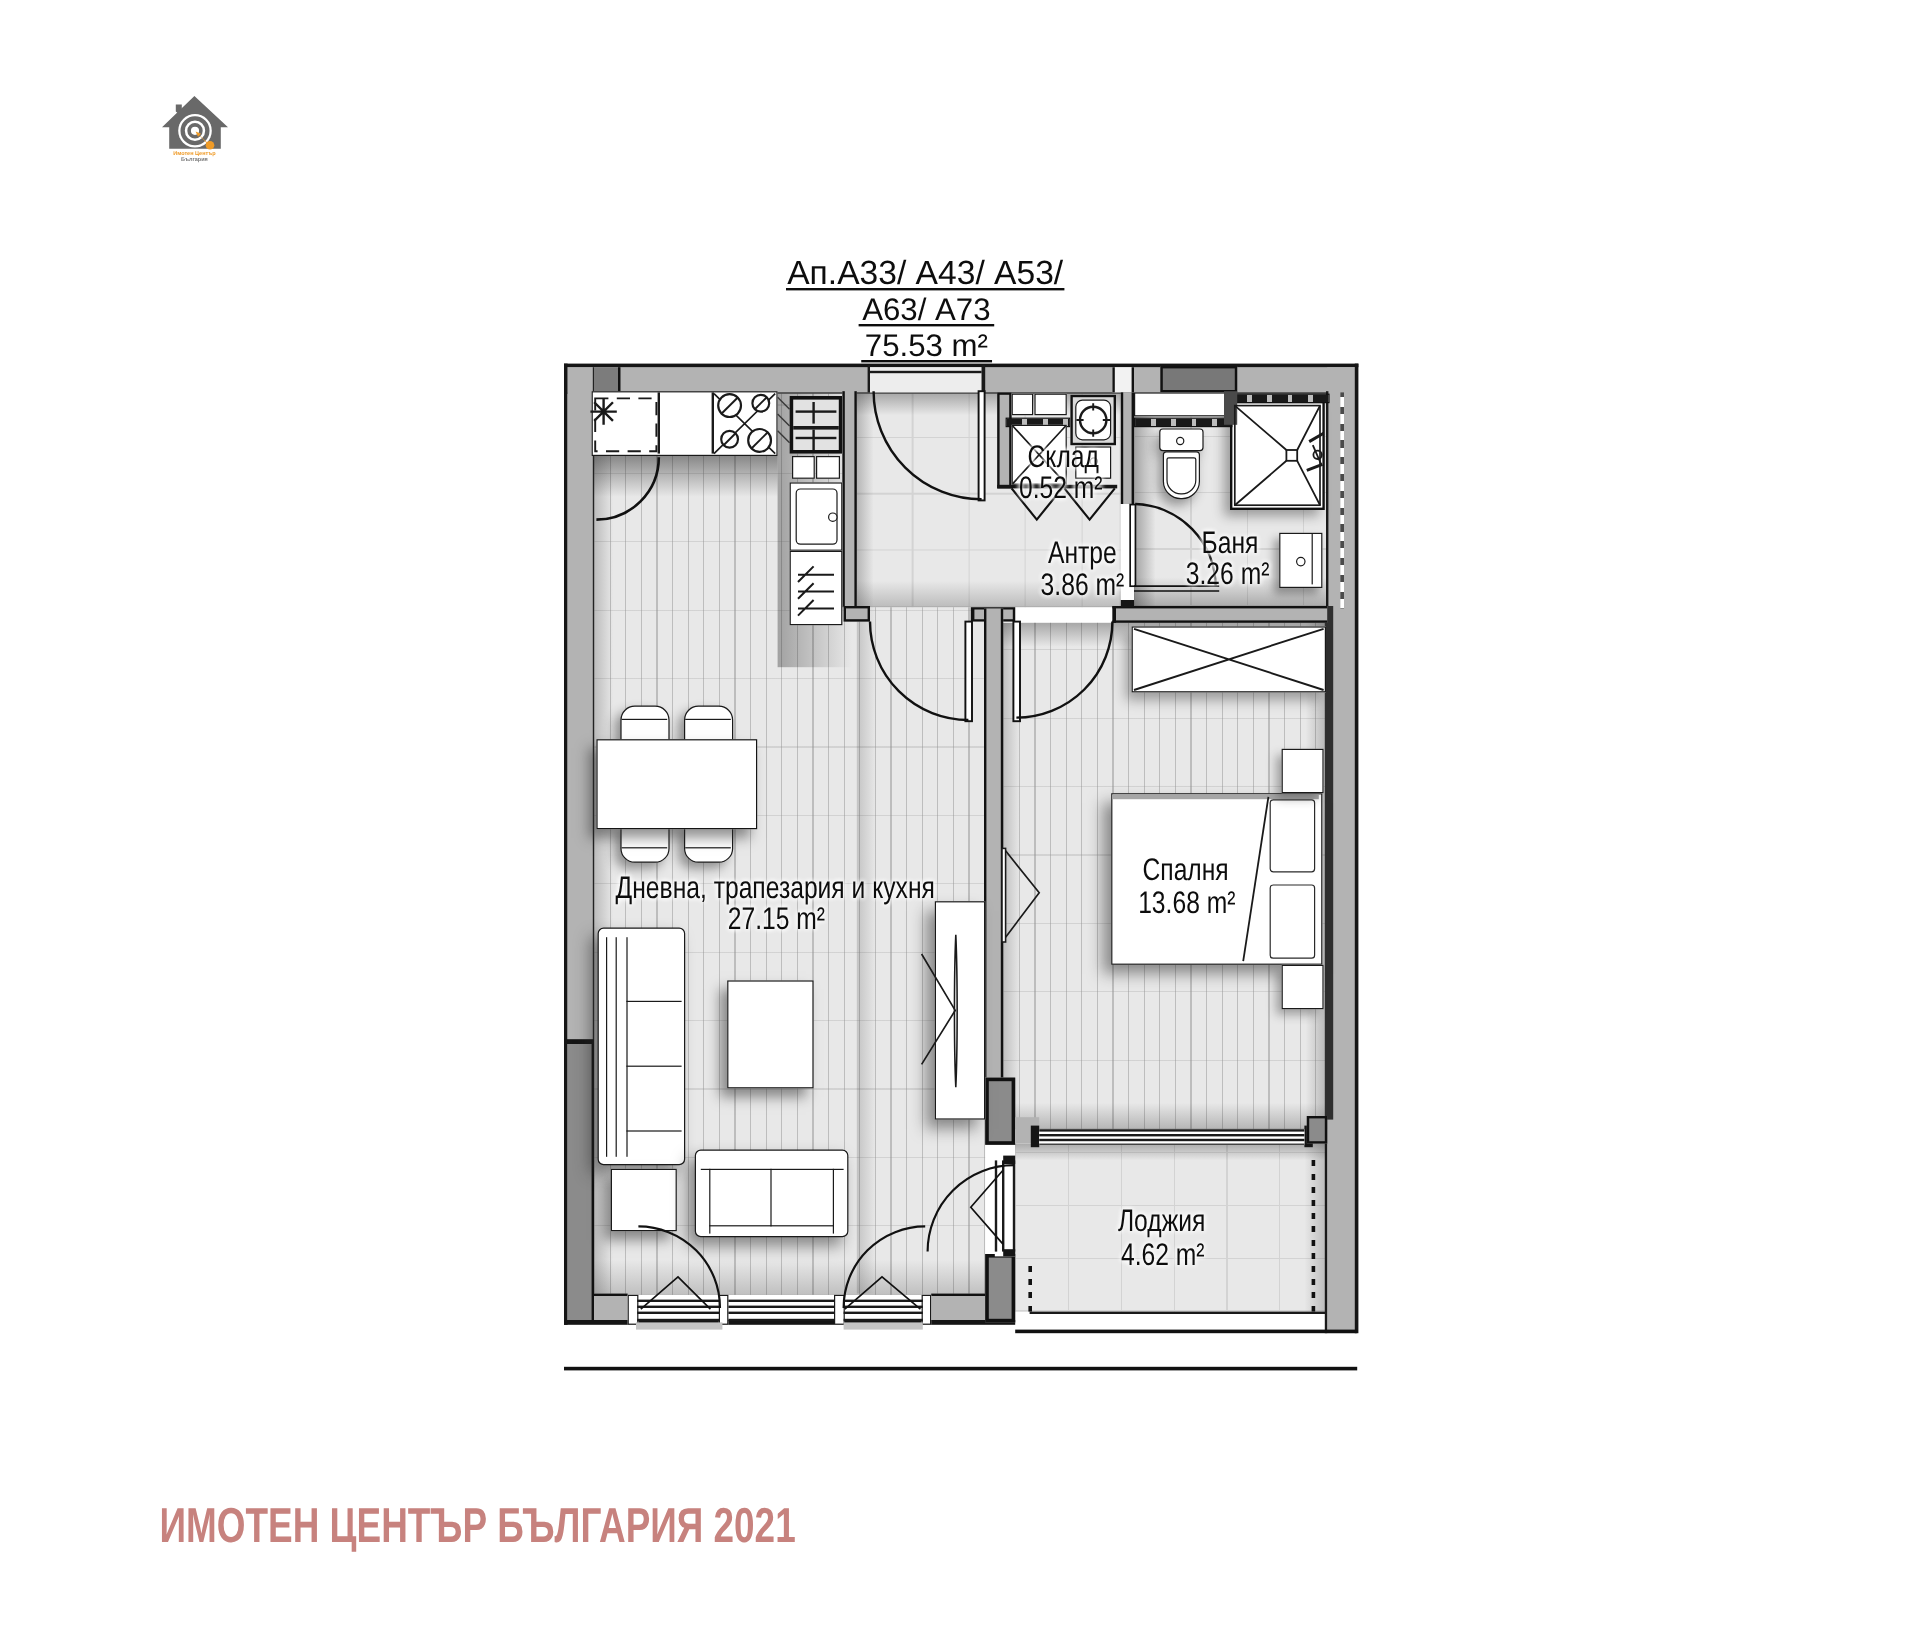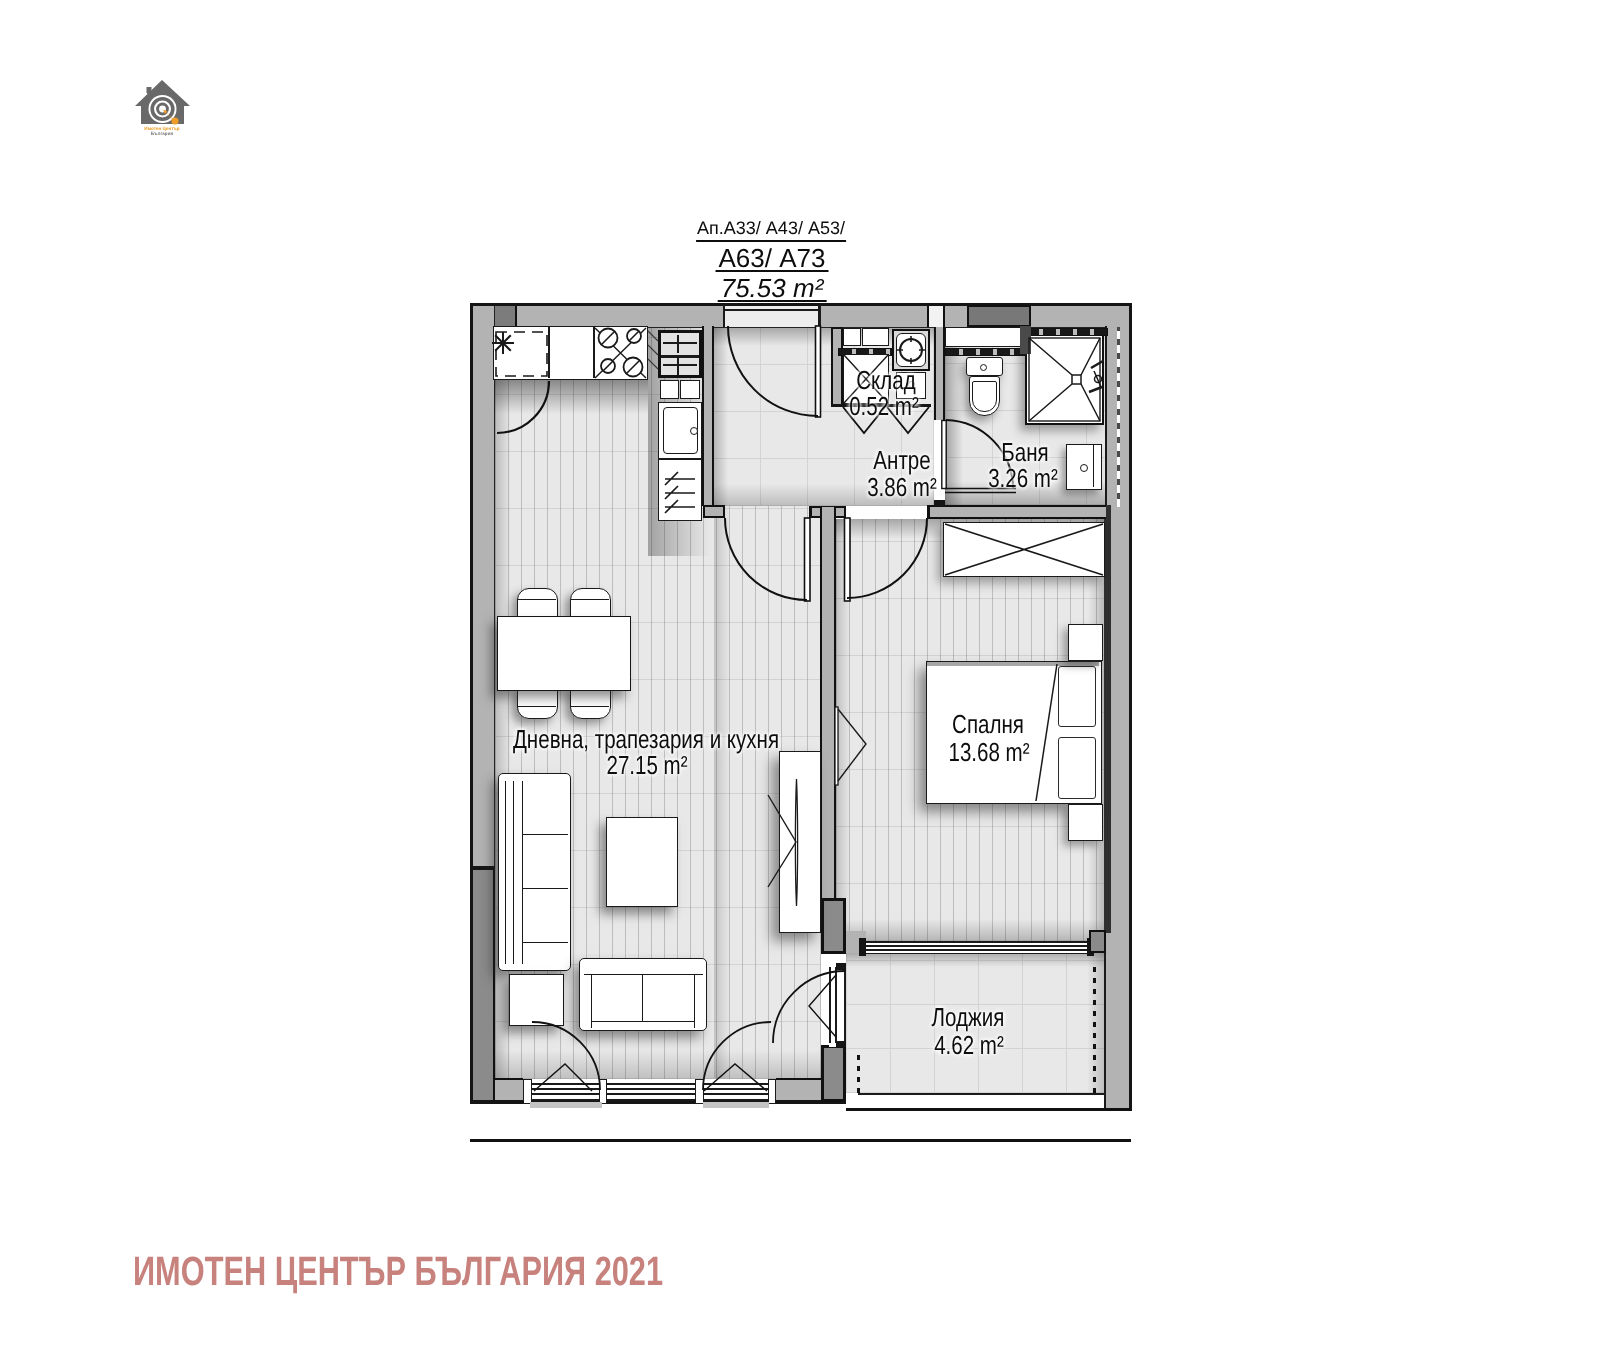--- a/index.html
+++ b/index.html
@@ -392,25 +392,25 @@
   <circle cx="29.5" cy="39" r="14" fill="#fff"></circle>
   <circle cx="29.5" cy="39" r="10.3" fill="none" stroke="#696969" stroke-width="3.6"></circle>
   <circle cx="29.5" cy="39" r="4.9" fill="none" stroke="#696969" stroke-width="3"></circle>
   <path d="M30.5 40 L44 53 L41.5 53.5 L41 51 Z" fill="#ef9b28"></path>
   <path d="M30 39.5 L34.5 41.5 L32 44 Z" fill="#ef9b28"></path>
   <circle cx="42" cy="51" r="3.6" fill="#ef9b28"></circle>
   <text opacity="0.999" x="29" y="59.5" font-family="Liberation Sans, sans-serif" font-size="4.6" font-weight="bold" fill="#ef9b28" text-anchor="middle">Имотен Център</text>
   <text opacity="0.999" x="29" y="64.5" font-family="Liberation Sans, sans-serif" font-size="4.6" font-weight="bold" fill="#7a7a7a" text-anchor="middle">България</text>
 </svg>
 
-<div class="a" style="left:771px;top:216px;transform:translate(-50%,0);opacity:.999;font-size:18px;color:#0d0d0d;border-bottom:2px solid #0d0d0d;padding:0 1px;white-space:nowrap;line-height:24px;">Ап.А33/ А43/ А53/</div>
+<div class="a" style="left:771px;top:216px;transform:translate(-50%,0);opacity:.999;font-size:28px;color:#0d0d0d;border-bottom:2px solid #0d0d0d;padding:0 1px;white-space:nowrap;line-height:24px;">Ап.А33/ А43/ А53/</div>
 
 <div class="a" style="left:772px;top:246px;transform:translate(-50%,0);opacity:.999;font-size:26px;color:#0d0d0d;border-bottom:2px solid #0d0d0d;padding:0 3px;white-space:nowrap;line-height:24px;">А63/ А73</div>
 
-<div class="a" style="left:772px;top:276px;transform:translate(-50%,0);opacity:.999;font-size:26px;color:#0d0d0d;border-bottom:2px solid #0d0d0d;padding:0 3px;white-space:nowrap;line-height:24px;font-style:italic;">75.53 m²</div>
+<div class="a" style="left:772px;top:276px;transform:translate(-50%,0);opacity:.999;font-size:26px;color:#0d0d0d;border-bottom:2px solid #0d0d0d;padding:0 3px;white-space:nowrap;line-height:24px;">75.53 m²</div>
 
 <div class="lbl" style="left:646px;top:739px">Дневна, трапезария и кухня</div>
 <div class="lbl" style="left:647px;top:765px">27.15 m²</div>
 
 <div class="lbl" style="left:988px;top:724px">Спалня</div>
 <div class="lbl" style="left:989px;top:752px">13.68 m²</div>
 
 <div class="lbl" style="left:902px;top:460px">Антре</div>
 <div class="lbl" style="left:902px;top:487px">3.86 m²</div>
 

